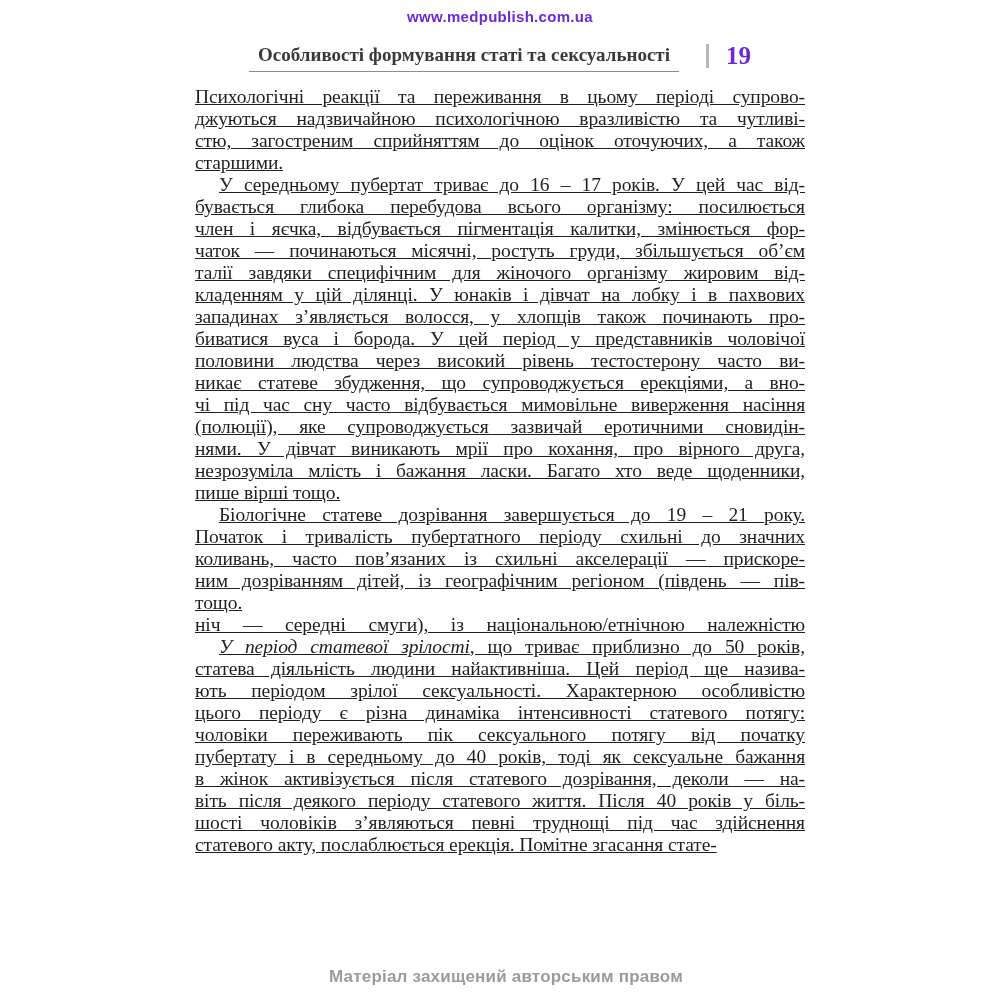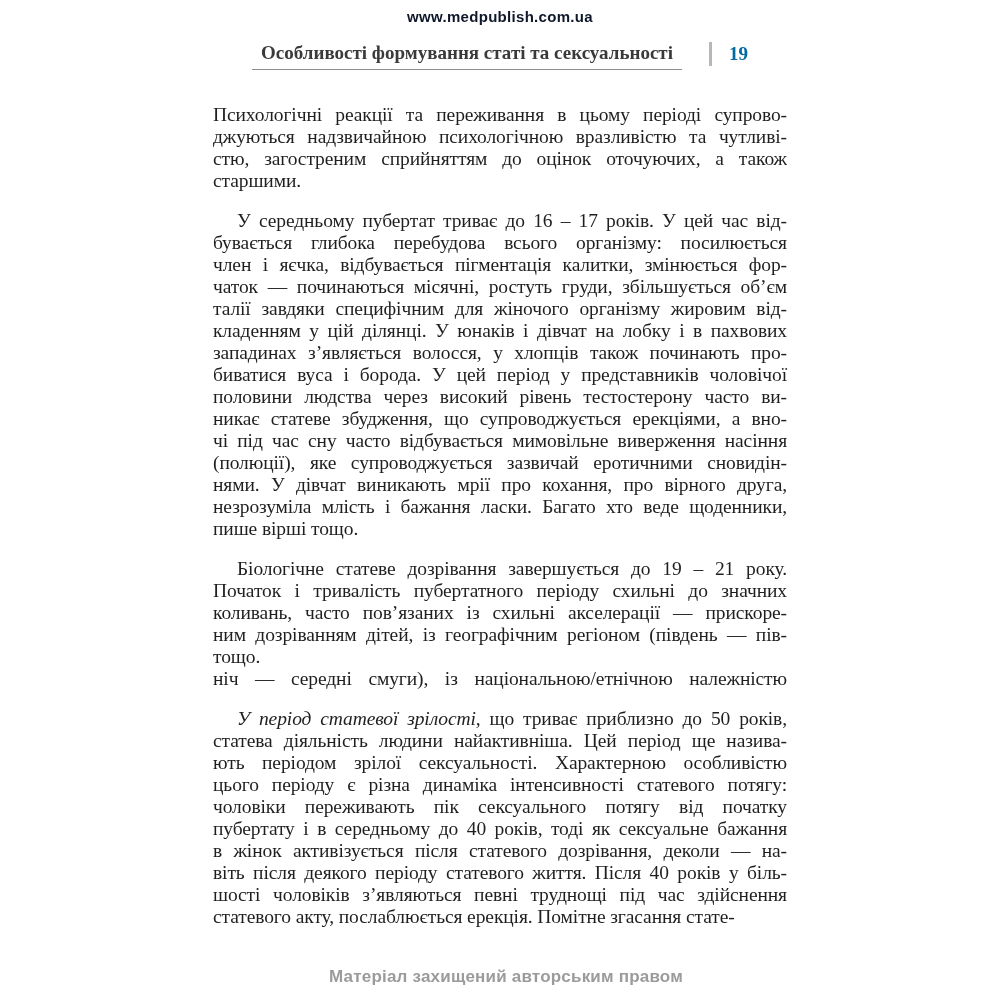--- a/index.html
+++ b/index.html
@@ -11,21 +11,21 @@
     overflow: hidden;
     font-family: "Liberation Serif", "DejaVu Serif", serif;
   }
   .watermark-top {
     position: absolute;
     top: 8px; left: 0; right: 0;
     text-align: center;
     font-family: "Liberation Sans", sans-serif;
     font-weight: bold;
     font-size: 15px;
-    color: #0f172a;
+    color: #6d28d9;
     letter-spacing: 0.3px;
   }
   .header {
     position: absolute;
     top: 42px; left: 195px;
     width: 610px;
     display: flex;
     justify-content: center;
     align-items: center;
     font-weight: bold;
@@ -38,35 +38,35 @@
     white-space: nowrap;
   }
   .header-sep {
     width: 3px;
     height: 24px;
     background: #b7b7b7;
     margin: 0 17px 4px 27px;
     flex: 0 0 auto;
   }
   .header-pagenum {
-    font-size: 19px;
-    color: #0369a1;
+    font-size: 25px;
+    color: #6d28d9;
     padding-bottom: 4px;
     text-align: center;
   }
   .body-text {
     position: absolute;
     top: 86px; left: 195px;
     width: 610px;
     font-size: 19.5px;
     line-height: 22px;
     color: #1f1f1f;
     letter-spacing: -0.1px;
   }
-  .paragraph { margin: 18px; }
+  .paragraph { margin: 0; text-decoration: underline; }
   .line {
     text-align: justify;
     text-align-last: justify;
     -moz-text-align-last: justify;
   }
   .line.para-end {
     text-align-last: left;
     -moz-text-align-last: left;
   }
   .line.indented { text-indent: 24px; }

